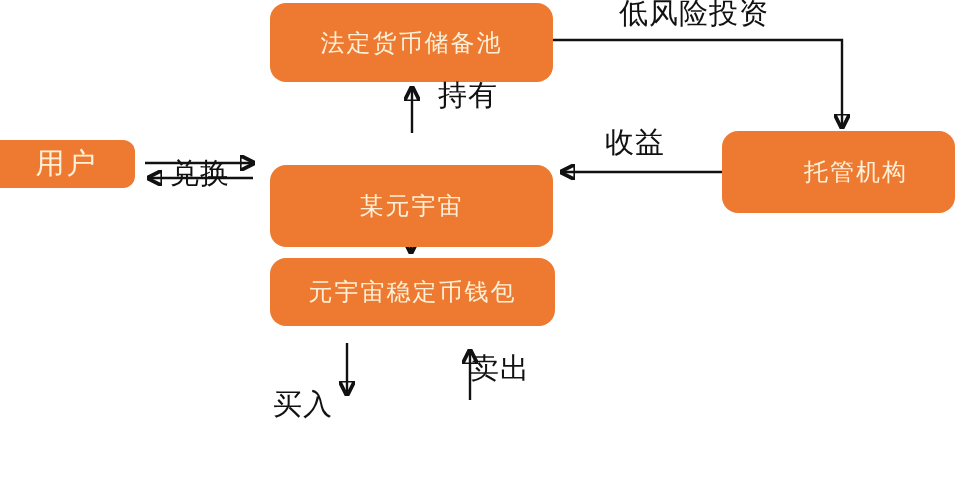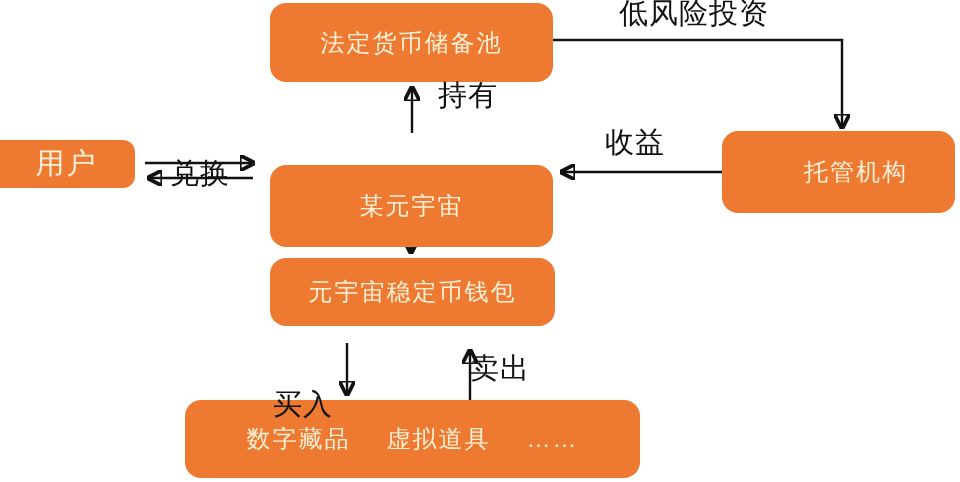--- a/index.html
+++ b/index.html
@@ -104,25 +104,20 @@
   </div>
 
   <div class="node" id="node-custodian">
     <span>托管机构</span>
   </div>
 
   <div class="node" id="node-wallet">
     <span>元宇宙稳定币钱包</span>
   </div>
 
-  <div class="node" id="node-marketplace">
-    <span>数字藏品</span>
-    <span>虚拟道具</span>
-    <span>……</span>
-  </div>
 
   <div class="edge-label" id="lbl-exchange">兑换</div>
   <div class="edge-label" id="lbl-hold">持有</div>
   <div class="edge-label" id="lbl-lowrisk">低风险投资</div>
   <div class="edge-label" id="lbl-revenue">收益</div>
   <div class="edge-label" id="lbl-buy">买入</div>
   <div class="edge-label" id="lbl-sell">卖出</div>
 
 </div>
 

